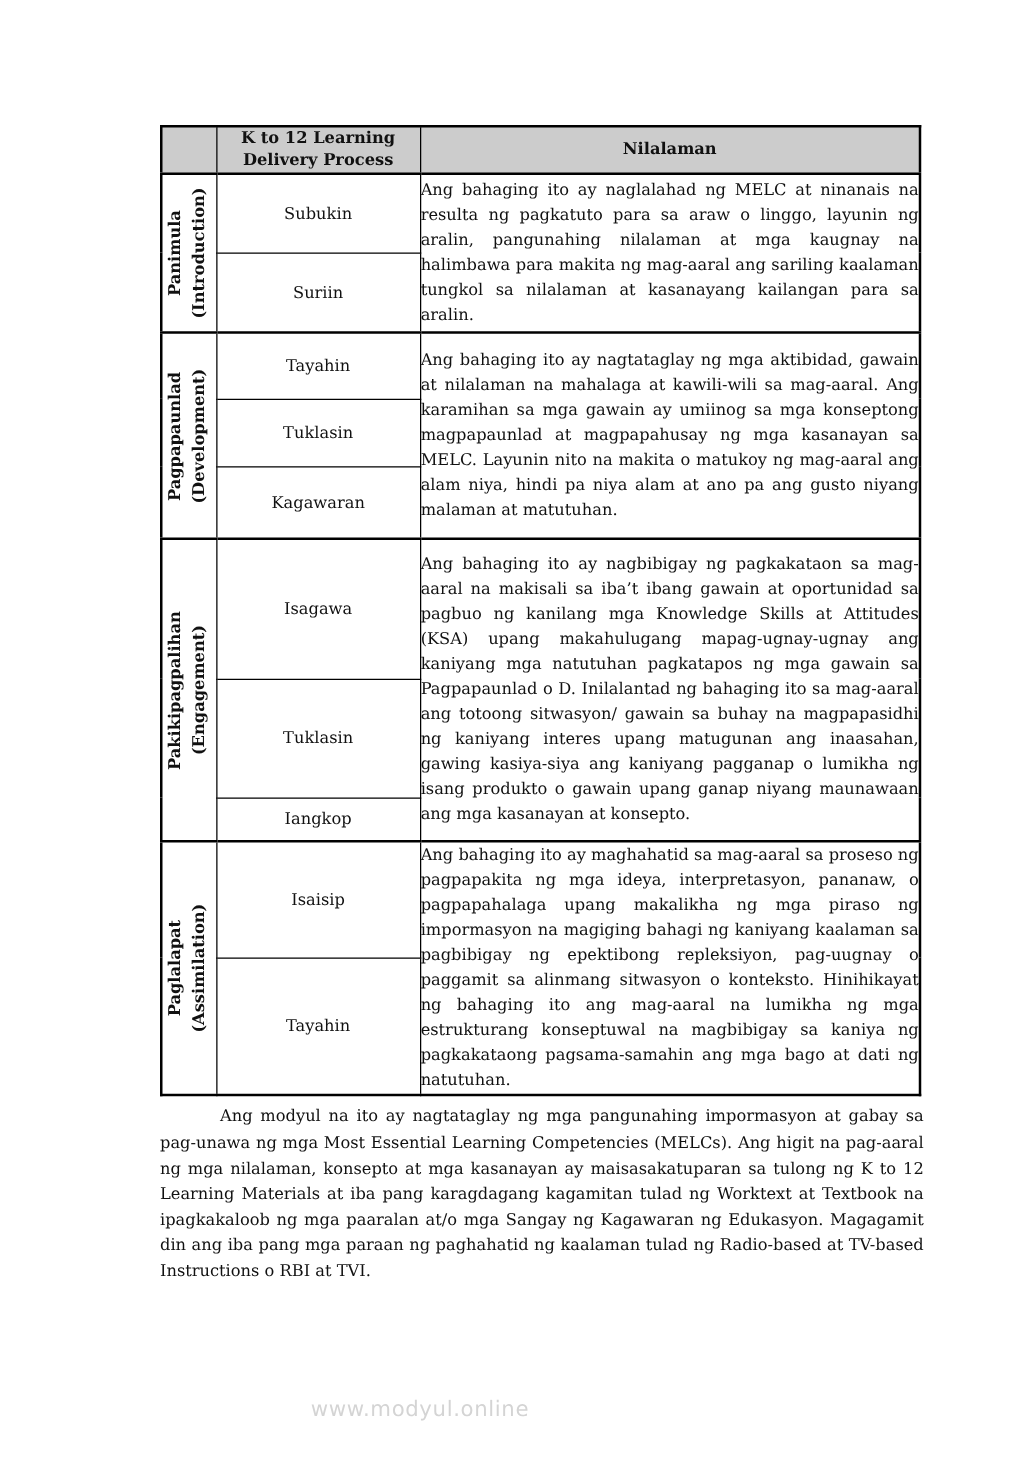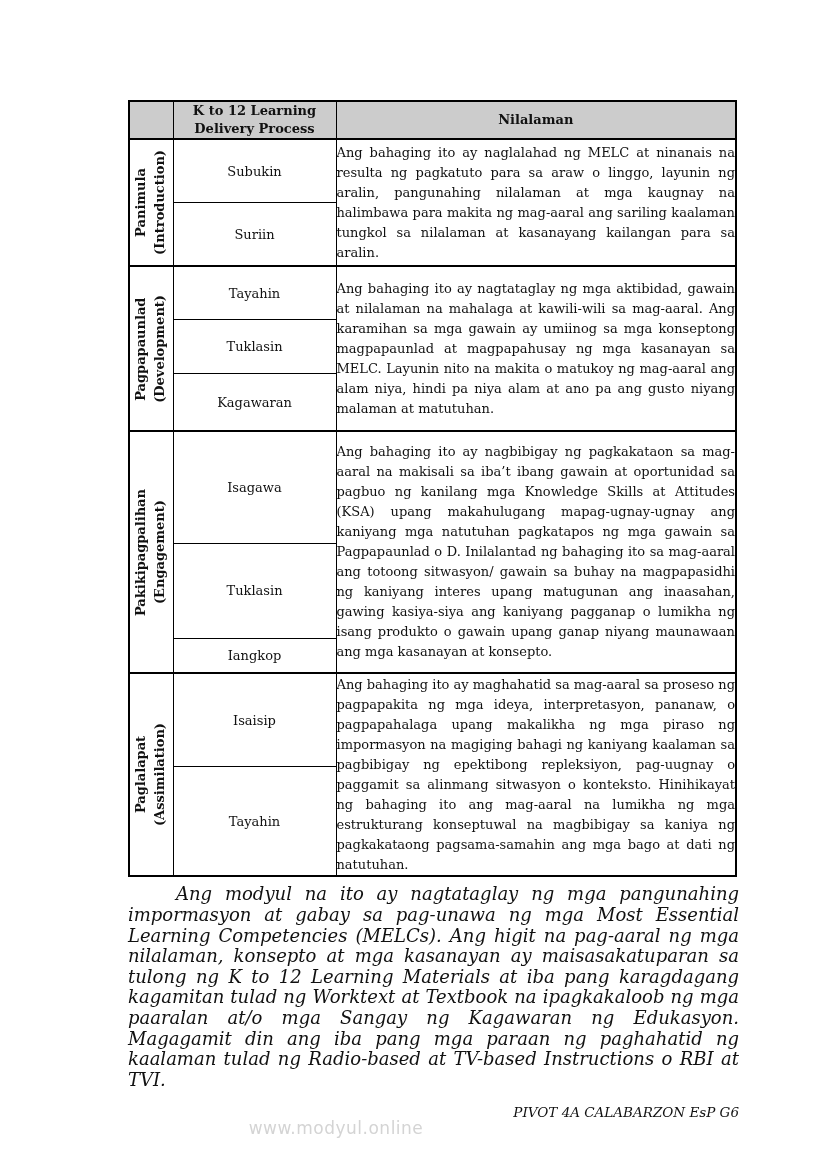--- a/index.html
+++ b/index.html
@@ -90,23 +90,22 @@
   .h112 { height: 112px; }
   .h95  { height: 95px; }
   .h35  { height: 35px; }
   .h93  { height: 93px; }
   .h110 { height: 110px; }
   .body-paragraph {
     margin: 7px 0 0 0;
     width: 611px;
     text-align: justify;
     text-indent: 48px;
-    font-size: 18px;
+    font-size: 13px;
     line-height: 20.6px;
-    font-style: italic;
   }
   .footer-credit {
     margin-top: 14px;
     text-align: right;
     font-style: italic;
     font-size: 13.5px;
     width: 611px;
   }
   .watermark {
     position: absolute;
@@ -187,17 +186,16 @@
       <td class="content-cell" rowspan="2">Ang bahaging ito ay maghahatid sa mag-aaral sa proseso ng pagpapakita ng mga ideya, interpretasyon, pananaw, o pagpapahalaga upang makalikha ng mga piraso ng impormasyon na magiging bahagi ng kaniyang kaalaman sa pagbibigay ng epektibong repleksiyon, pag-uugnay o paggamit sa alinmang sitwasyon o konteksto. Hinihikayat ng bahaging ito ang mag-aaral na lumikha ng mga estrukturang konseptuwal na magbibigay sa kaniya ng pagkakataong pagsama-samahin ang mga bago at dati ng natutuhan.</td>
     </tr>
     <tr class="h110">
       <td class="process-cell">Tayahin</td>
     </tr>
   </tbody>
     </table>
 
   <p class="body-paragraph">Ang modyul na ito ay nagtataglay ng mga pangunahing impormasyon at gabay sa pag-unawa ng mga Most Essential Learning Competencies (MELCs). Ang higit na pag-aaral ng mga nilalaman, konsepto at mga kasanayan ay maisasakatuparan sa tulong ng K to 12 Learning Materials at iba pang karagdagang kagamitan tulad ng Worktext at Textbook na ipagkakaloob ng mga paaralan at/o mga Sangay ng Kagawaran ng Edukasyon. Magagamit din ang iba pang mga paraan ng paghahatid ng kaalaman tulad ng Radio-based at TV-based Instructions o RBI at TVI.</p>
 
-  <div class="footer-credit">PIVOT 4A CALABARZON EsP G6</div>
 
 </div>
 
 <div class="watermark">www.modyul.online</div>
 
 </body></html>

